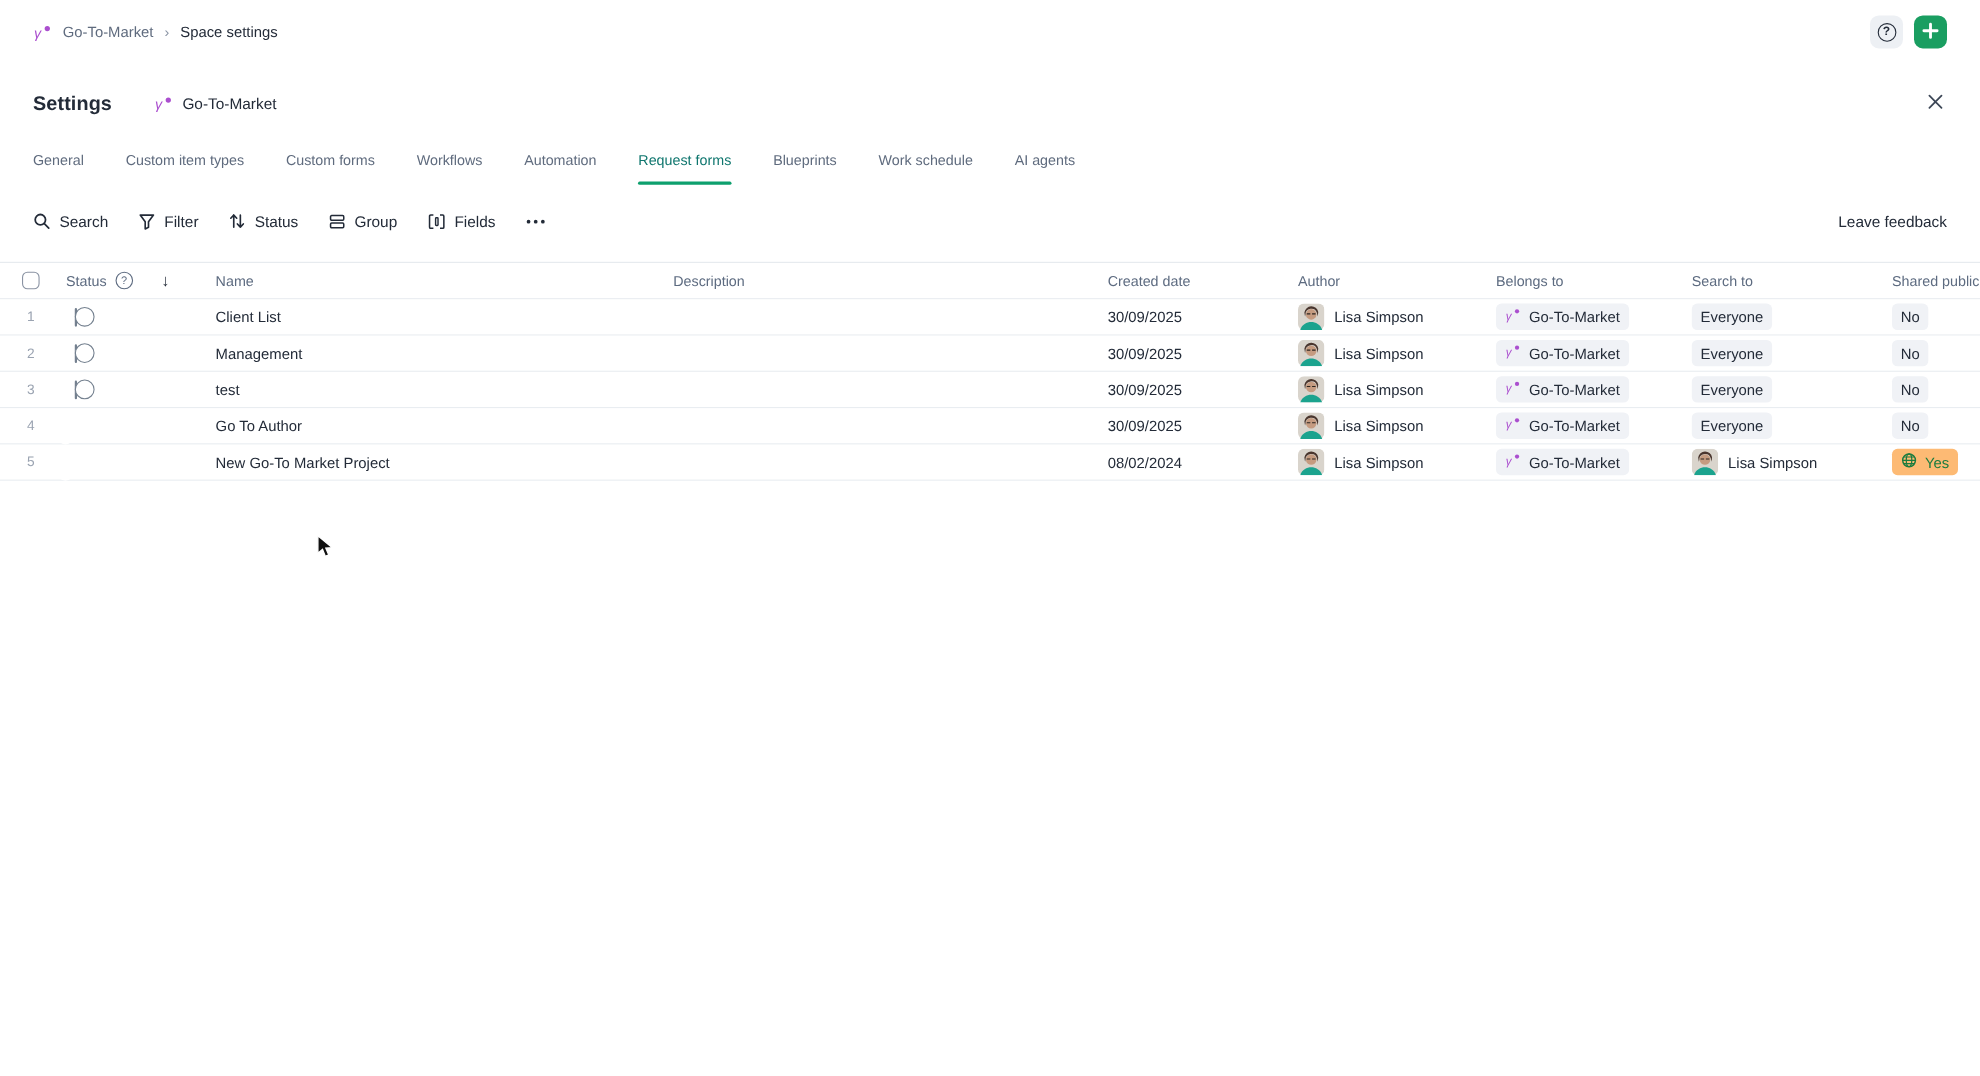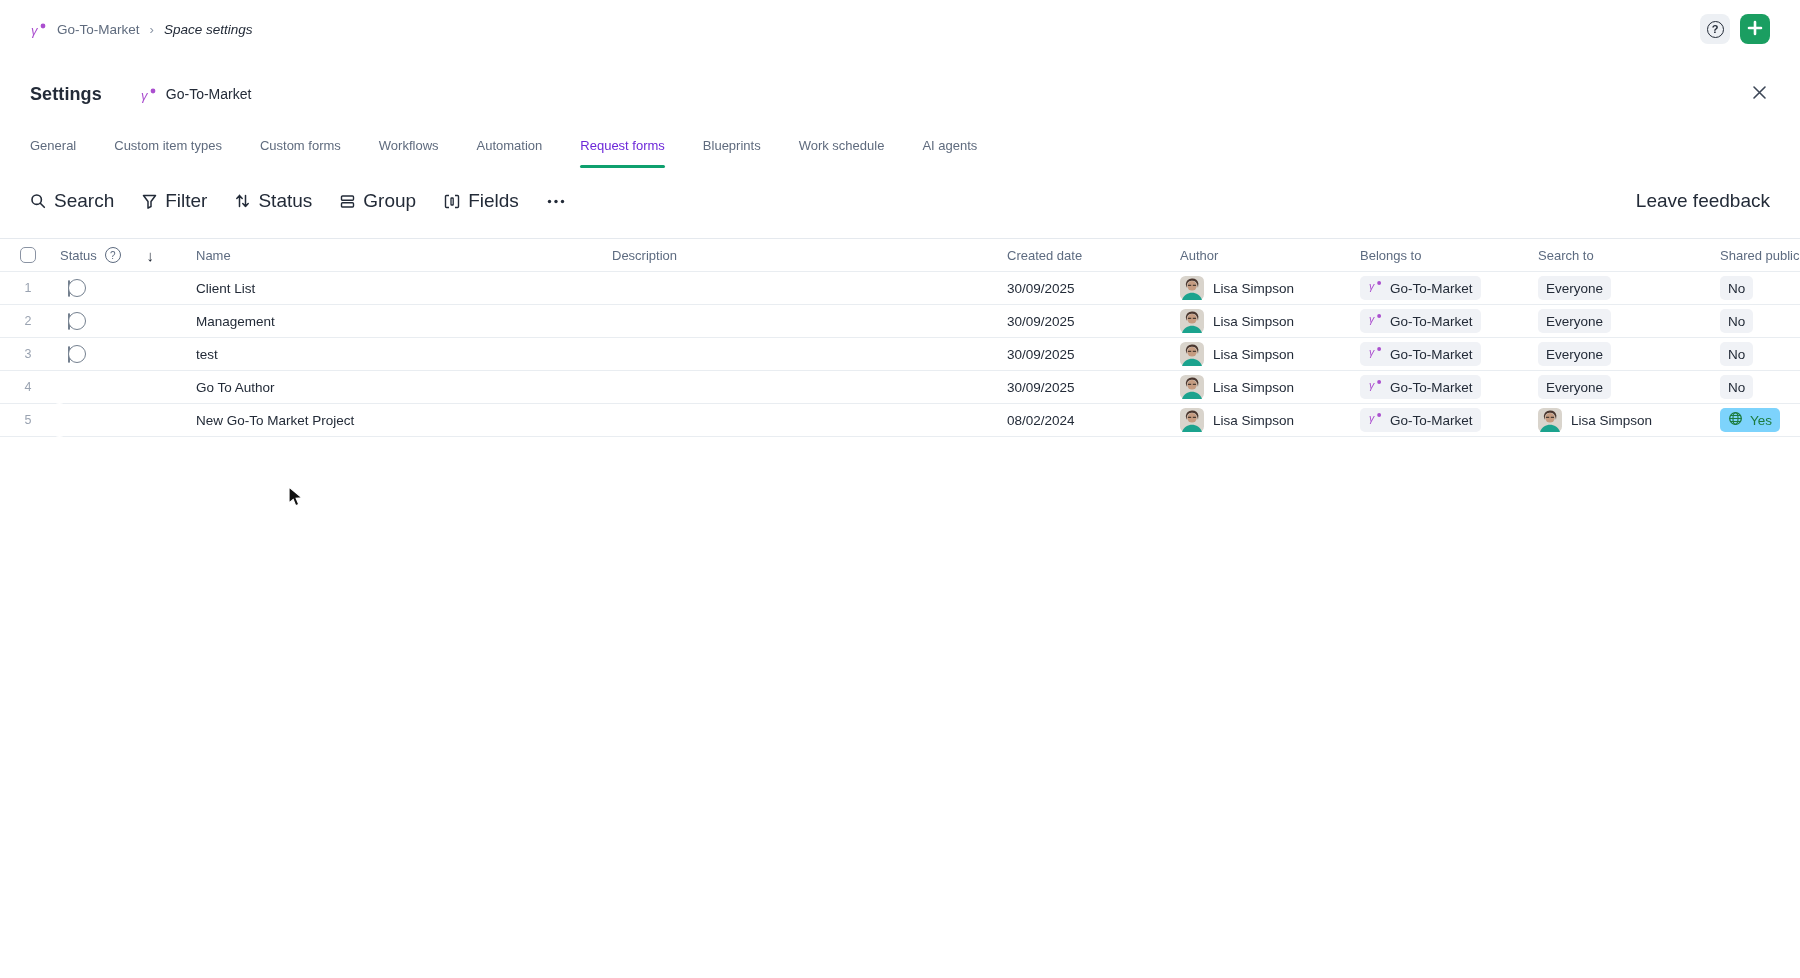--- a/index.html
+++ b/index.html
@@ -8,38 +8,38 @@
     font-family:"Liberation Sans", sans-serif;
     background:#ffffff; color:#232b38;
     overflow:hidden; position:relative; font-size:13.5px;
   }
   
   .topbar { height:58px; display:flex; align-items:center; justify-content:space-between; padding:0 30px; }
   .crumbs { display:flex; align-items:center; gap:10px; font-size:13.5px; }
   .sp-ic { display:inline-flex; width:17px; height:17px; flex:none; }
   .crumb-space { color:#5f6b7e; }
   .crumb-sep { color:#8b95a5; font-size:13px; }
-  .crumb-page { color:#232b38;font-style:italic; }
+  .crumb-page { color:#232b38; }
   .topbar-actions { display:flex; align-items:center; gap:10px; }
   .icon-btn { width:30px; height:30px; border-radius:8px; display:flex; align-items:center; justify-content:center; cursor:pointer; }
   .help-btn { background:#edf0f4; }
   .help-ring { width:17px; height:17px; border:1.6px solid #232b38; border-radius:50%; display:flex; align-items:center; justify-content:center; font-size:11px; font-weight:700; color:#232b38; }
   .add-btn { background:#1a9e61; }
   
   .panel-header { display:flex; align-items:center; padding:0 30px; height:52px; margin-top:10px; position:relative; }
   .panel-title { font-size:18px; font-weight:700; letter-spacing:.1px; }
   .panel-space { margin-left:38px; display:flex; align-items:center; gap:9px; font-size:14px; }
   .close-btn { position:absolute; right:26px; top:50%; transform:translateY(-50%); width:30px; height:30px; display:flex; align-items:center; justify-content:center; cursor:pointer; color:#3c4656; }
   
   .tabs { display:flex; align-items:stretch; gap:38px; padding:0 30px; height:50px; font-size:13px; color:#5f6b7e; }
   .tab { display:flex; align-items:center; position:relative; cursor:pointer; white-space:nowrap; }
-  .tab.active { color:#6d28d9;text-align:center; }
+  .tab.active { color:#0f766e;text-align:center; }
   .tab.active::after { content:""; position:absolute; left:0; right:0; bottom:2px; height:3px; border-radius:2px; background:#0ea06e; }
   
-  .toolbar { display:flex; align-items:center; gap:28px; padding:0 30px; height:50px; margin-top:6px; font-size:19px; }
+  .toolbar { display:flex; align-items:center; gap:28px; padding:0 30px; height:50px; margin-top:6px; font-size:14px; }
   .tool { display:flex; align-items:center; gap:8px; cursor:pointer; color:#232b38; }
   .tool svg { display:block; }
   .feedback { margin-left:auto; cursor:pointer; }
   
   .grid-row { display:grid; grid-template-columns:56px 140px 416px 395px 173px 180px 178px 177px 170px; align-items:center; height:33px; border-bottom:1px solid #e9edf1; }
   .thead { border-top:1px solid #e5e9ee; color:#5d6b80; font-size:13px; height:34px; margin-top:12px; }
   .c-center { display:flex; justify-content:center; }
   .checkbox { width:16px; height:16px; border:1.5px solid #8a93a3; border-radius:5px; background:#fff; cursor:pointer; }
   .h-status { display:flex; align-items:center; gap:8px; padding-left:4px; }
   .q-ring { width:16px; height:16px; border:1.3px solid #5d6b80; border-radius:50%; display:flex; align-items:center; justify-content:center; font-size:10px; }
@@ -47,21 +47,21 @@
   .row-num { text-align:center; color:#9aa3b1; font-size:12.5px; }
   .c-status { padding-left:12px; }
   
   .toggle { width:29px; height:18px; border-radius:9px; position:relative; cursor:pointer; }
   .toggle.off { background:#eef1f5; border:1.5px solid #74808f; }
   .toggle.off .knob { position:absolute; left:-1.5px; top:-1.5px; width:18px; height:18px; border-radius:50%; background:#fff; border:1.5px solid #74808f; }
   .toggle.on { background:#17a85e; }
   .toggle.on .knob { position:absolute; right:1.5px; top:1.5px; width:15px; height:15px; border-radius:50%; background:#fff; }
   .cell-name { color:#232b38; }
   .chip { display:inline-flex; align-items:center; gap:7px; background:#f0f2f6; border-radius:5px; padding:0 8px; height:24px; font-size:13.5px; color:#232b38; max-width:100%; }
-  .chip.green { background:#7dd3fc; color:#1d7c3f; }
+  .chip.green { background:#fdba74; color:#1d7c3f; }
   .cell-author, .cell-user { display:flex; align-items:center; gap:9px; }
   .avatar { width:24px; height:24px; flex:none; display:block; }
   .cell-chip { display:flex; }
   
   .form-row { display:flex; align-items:center; height:34px; padding-left:229px; gap:16px; }
   .form-btn { display:flex; align-items:center; gap:12px; cursor:pointer; font-size:14px; color:#232b38; }
   .form-shortcut { color:#8b95a5; font-size:13.5px; letter-spacing:1px; }
   
   .cursor { position:absolute; left:288px; top:486px; pointer-events:none; }
 </style>

